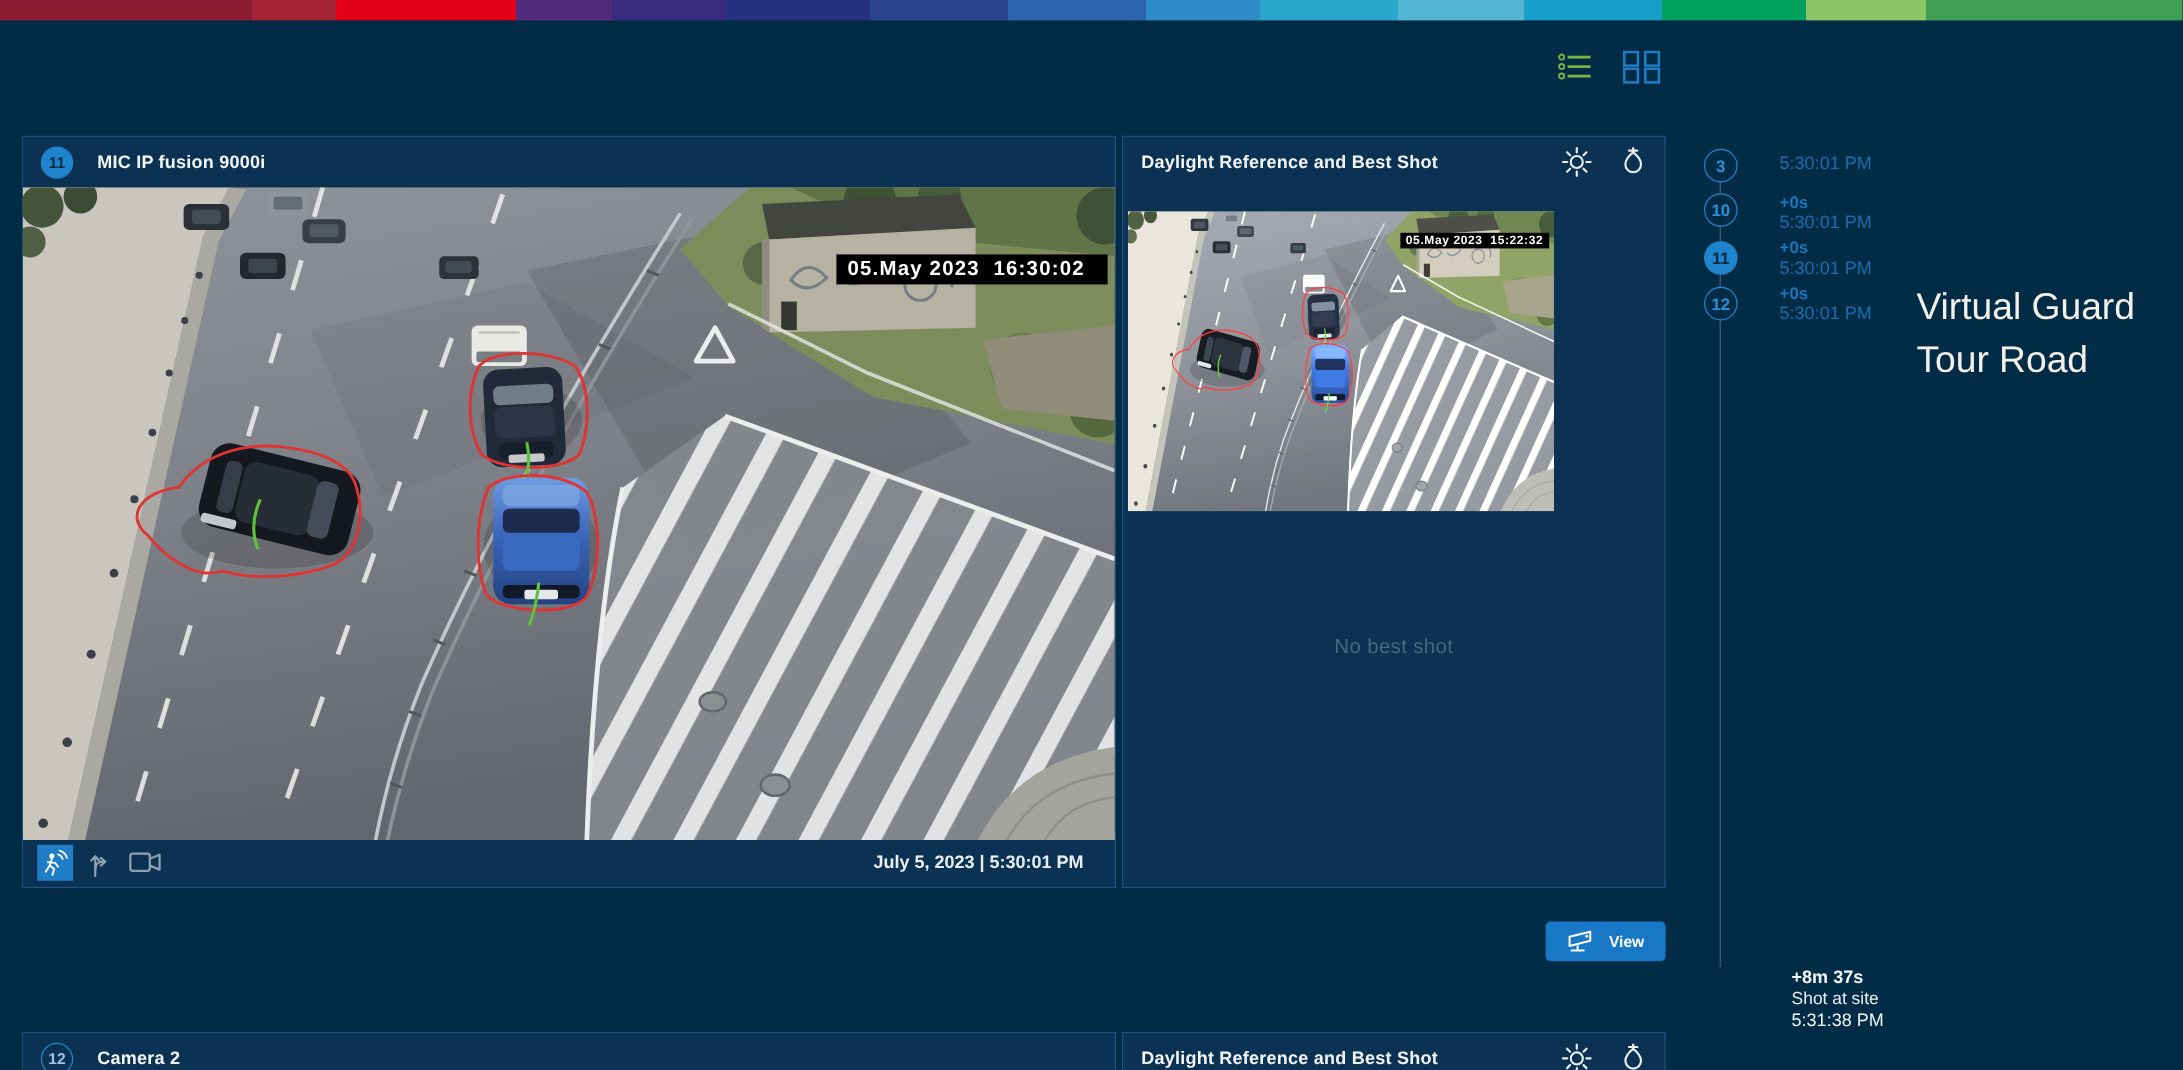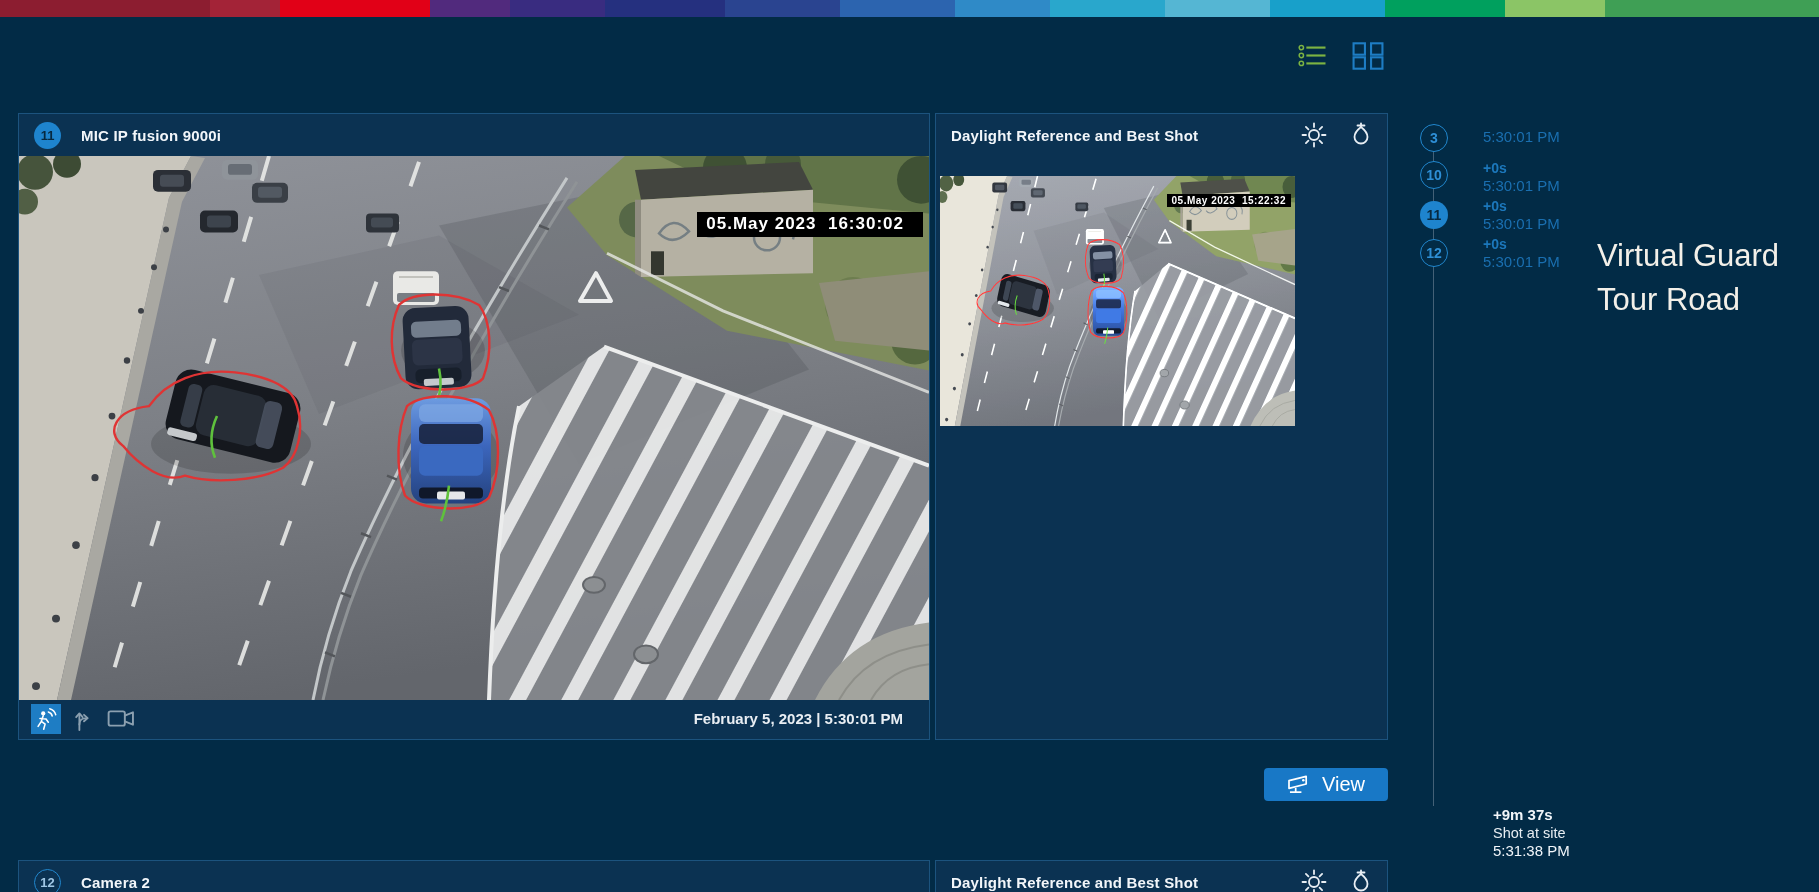--- a/index.html
+++ b/index.html
@@ -30,21 +30,21 @@
   .camfooter{height:37px;display:flex;align-items:center;position:relative;}
   .ftr-icons{display:flex;align-items:center;gap:11px;margin-left:12px;}
   .ftr-time{position:absolute;right:26px;color:#E9EEF3;font-size:15px;font-weight:700;}
   .motionbtn{width:30px;height:30px;background:#1E7DC4;display:flex;align-items:center;justify-content:center;}
   .refimg{position:relative;margin:20px 3px 0 4px;width:355px;height:250px;overflow:hidden;background:#6a6e72;}
   .refimg .scene{filter:brightness(1.16) saturate(1.06);}
   .nobest{position:absolute;left:0;right:0;top:314px;bottom:0;display:flex;align-items:center;justify-content:center;padding-bottom:90px;box-sizing:border-box;}
   .nobest span{color:#46697F;font-size:17px;letter-spacing:.3px;}
   .viewrow{display:flex;margin-top:28px;height:33px;}
   .btn{display:flex;align-items:center;justify-content:center;gap:10px;border-radius:4px;color:#fff;cursor:pointer;border:none;}
-  .viewbtn{margin-left:auto;margin-right:1px;width:124px;height:33px;background:#1878C6;font-size:20px;}
+  .viewbtn{margin-left:auto;margin-right:1px;width:100px;height:33px;background:#1878C6;font-size:13px;font-weight:bold;}
   .row2{margin-top:59px;}
   
   .sidebar{position:absolute;left:1400px;top:0;width:419px;height:892px;}
   .rail{position:absolute;left:33px;top:138px;width:1px;height:668px;background:#7C8EA0;opacity:.55;}
   .tlb{position:absolute;left:20px;width:28px;height:28px;border-radius:50%;display:flex;align-items:center;justify-content:center;font-size:14px;font-weight:700;box-sizing:border-box;}
   .tlb.outline{border:1.5px solid #2187CE;color:#2E8FD6;background:#022B46;}
   .tlb.fill{background:#1E84CE;color:#07293F;}
   .tltime{position:absolute;left:83px;color:#1A6FB0;font-size:15px;line-height:17px;}
   .tloff{font-size:14px;font-weight:700;color:#1C78BC;}
   .info-small{position:absolute;left:197px;top:160px;width:172px;color:#F4F7FA;font-size:15px;line-height:18px;}
@@ -263,21 +263,21 @@
                   <path d="M13 9.5 L17 13 L13 16.5"></path>
               </g>
             </svg>
             <svg width="29" height="21" viewBox="0 0 30 22">
               <g stroke="#8CA0B0" stroke-width="2" fill="none" stroke-linejoin="round">
                 <rect x="1.5" y="3.5" width="17" height="15" rx="2"></rect>
                 <path d="M18.5 8 L27 4.5 V17.5 L18.5 14"></path>
               </g>
             </svg>
           </div>
-          <div class="ftr-time">February 5, 2023 | 5:30:01 PM</div>
+          <div class="ftr-time">July 5, 2023 | 5:30:01 PM</div>
         </div>
       </div>
 
       <div class="box day">
         <div class="boxhdr">
           <div class="daytitle">Daylight Reference and Best Shot</div>
           <div class="hdr-icons">
             <svg width="26" height="26" viewBox="0 0 26 26">
               <g stroke="#E8EEF4" stroke-width="1.8" fill="none" stroke-linecap="round">
                 <circle cx="13" cy="13" r="5"></circle>
@@ -298,20 +298,23 @@
                 <path d="M12 5 C7.5 8.5 5.5 11.5 5.5 15 a6.5 6.5 0 0 0 13 0 C18.5 11.5 16.5 8.5 12 5 Z"></path>
               </g>
             </svg>
           </div>
         </div>
         <div class="refimg">
           <svg class="scene" viewBox="0 0 910 548" preserveAspectRatio="none">
               <use href="#roadscene"></use>
             </svg>
           <div class="osd ref">05.May 2023  15:22:32</div>
+        </div>
+        <div class="nobest">
+          <span>No best shot</span>
         </div>
       </div>
     </div>
 
     <div class="viewrow">
       <button class="btn viewbtn">
         <svg width="25" height="21" viewBox="0 0 26 22">
           <g stroke="#fff" stroke-width="1.8" fill="none" stroke-linejoin="round">
             <path d="M2 7 L20 2.5 L20 10.5 L2 15 Z"></path>
             <path d="M9 14.6 L9 19"></path>
@@ -380,19 +383,19 @@
       <div>5:30:01 PM</div>
     </div>
     <div class="tltime" style="top:236px;">
       <div class="tloff">+0s</div>
       <div>5:30:01 PM</div>
     </div>
 
     <div class="info-big">Virtual Guard Tour Road</div>
 
     <div class="sitetime">
-      <div class="b">+9m 37s</div>
+      <div class="b">+8m 37s</div>
       <div class="lbl">Shot at site</div>
       <div>5:31:38 PM</div>
     </div>
 
   </div>
 </div>
 
 </body></html>

